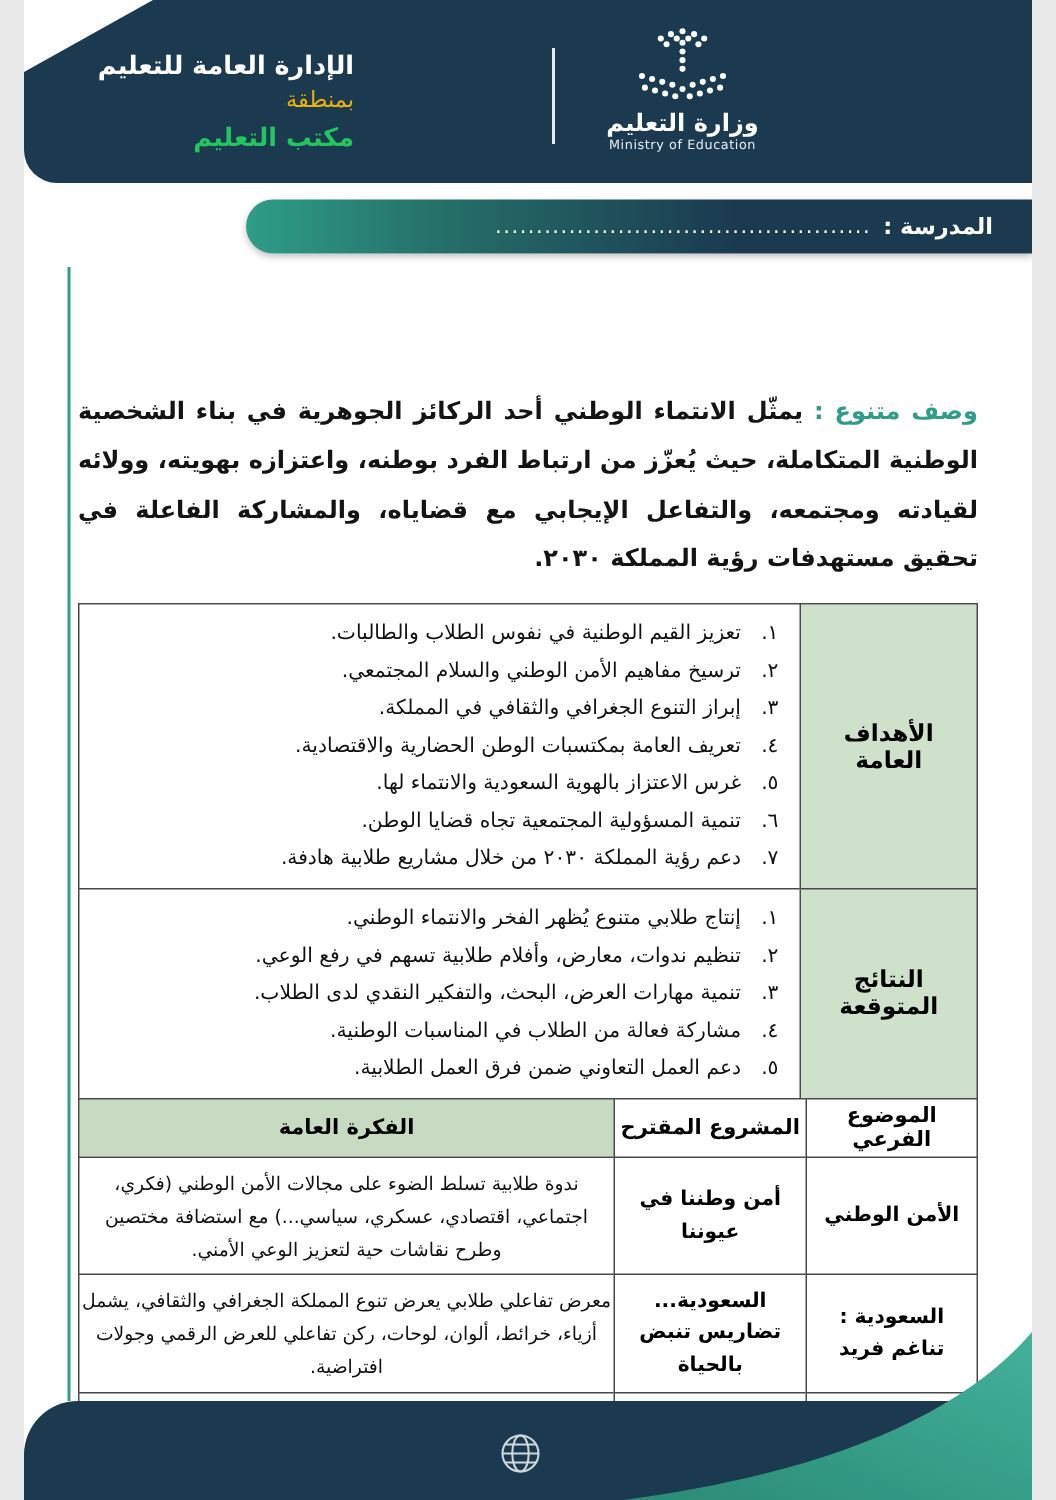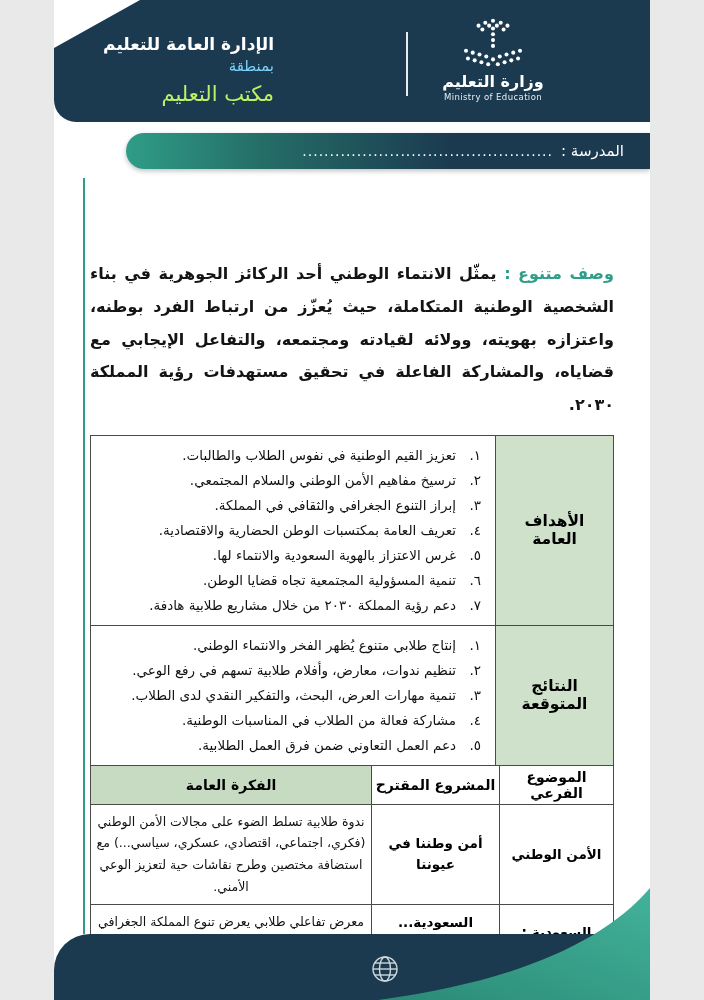--- a/index.html
+++ b/index.html
@@ -1,48 +1,48 @@
 <!DOCTYPE html>
 <html lang="ar" dir="rtl"><head>
 <meta charset="utf-8">
 <style>
   * { margin:0; padding:0; box-sizing:border-box; }
   html,body { background:#e9e9e9; }
   .page {
-    position:relative; width:596px; height:1000px; margin:0 auto;
+    position:relative; width:672px; height:1000px; margin:0 auto;
     background:#ffffff; overflow:hidden; direction:rtl;
     font-family:"DejaVu Sans","Liberation Sans",sans-serif;
   }
   
   .topbar {
     position:absolute; top:0; left:0; right:0; height:122px;
     background:#1b3a50; border-bottom-left-radius:22px;
   }
   .corner-cut {
     position:absolute; top:0; left:0; width:86px; height:48px;
     background:#ffffff; clip-path:polygon(0 0,100% 0,0 100%);
   }
   .dept { position:absolute; top:34px; left:24px; width:196px; text-align:right; }
   .dept-l1 { color:#ffffff; font-size:17px; font-weight:700; letter-spacing:.2px; }
-  .dept-l2 { color:#7dd3fc; font-size:15px; margin-top:3px; }
-  .dept-office { color:#bef264; font-size:21px; font-weight:400; margin-top:7px; }
+  .dept-l2 { color:#eab308; font-size:15px; margin-top:3px; }
+  .dept-office { color:#22c55e; font-size:17px; font-weight:700; margin-top:7px; }
   .hdr-divider { position:absolute; top:32px; left:352px; width:2px; height:64px; background:rgba(255,255,255,.9); }
   .logo { position:absolute; top:16px; left:366px; width:146px; text-align:center; color:#ffffff; }
   .logo svg { display:block; margin:0 auto; }
   .logo-ar { font-size:16px; font-weight:700; letter-spacing:1px; margin-top:2px; }
   .logo-en { font-size:8.5px; letter-spacing:.4px; margin-top:1px; color:#e8eef2; }
   
   .school-bar {
     position:absolute; top:133px; right:0; width:524px; height:36px;
     background:linear-gradient(to left,#1b3a50 0%,#1b3a50 38%,#256f68 75%,#2f9d88 100%);
     border-radius:18px 0 0 18px;
     display:flex; align-items:center; color:#ffffff;
     padding:0 26px 0 14px; box-shadow:0 2px 5px rgba(0,0,0,.25);
   }
-  .school-label { font-size:15px; font-weight:400; margin-left:8px; white-space:nowrap; }
+  .school-label { font-size:15px; font-weight:700; margin-left:8px; white-space:nowrap; }
   .school-dots { font-size:14px; letter-spacing:1px; white-space:nowrap; overflow:hidden; }
   
   .banner {
     position:absolute; top:197px; right:0; width:374px; height:45px;
     background:linear-gradient(to left,#2a8a76,#41a58c);
     border-radius:10px 0 0 10px;
     display:flex; align-items:center; justify-content:center;
     color:#ffffff; font-size:20px; font-weight:700;
     box-shadow:0 3px 6px rgba(0,0,0,.28);
   }

